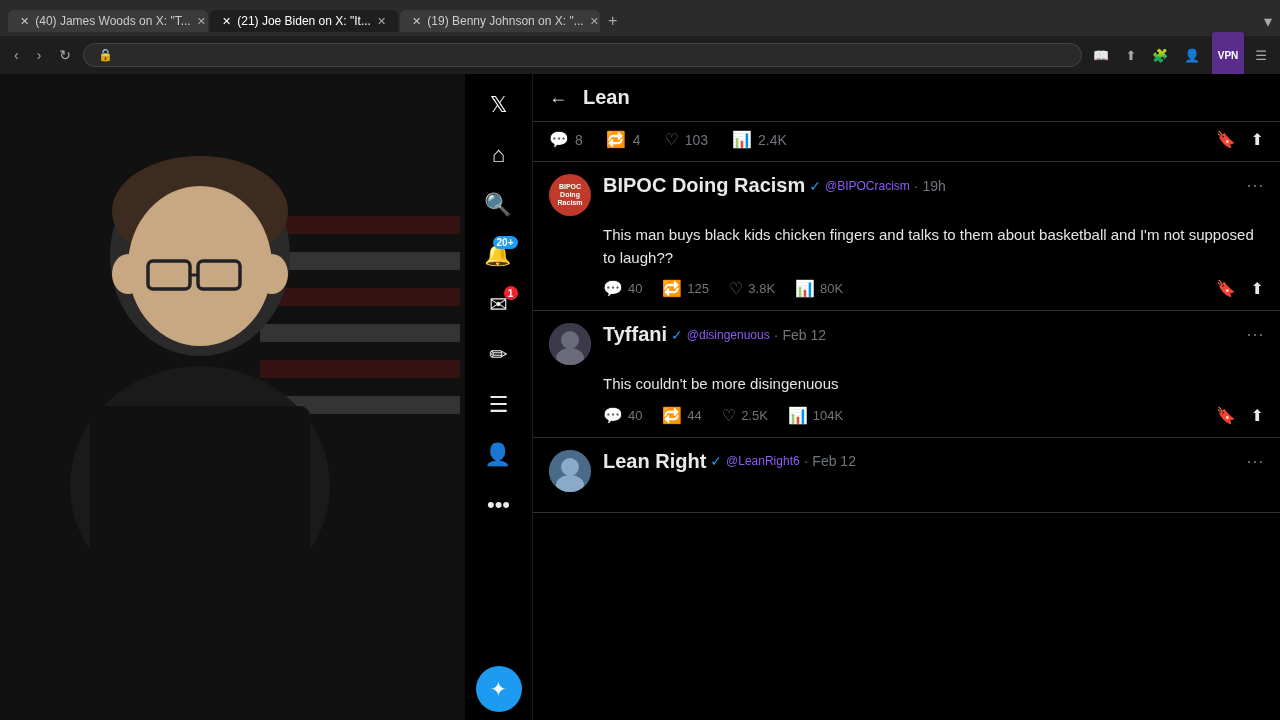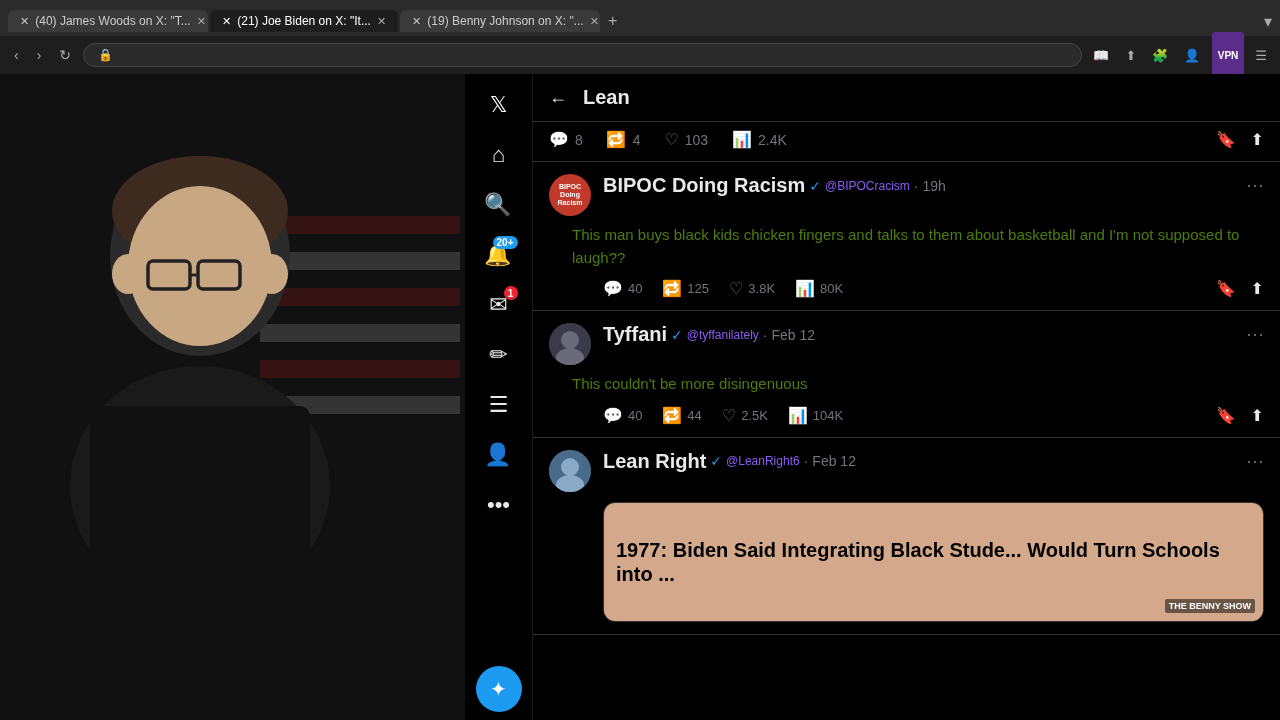--- a/index.html
+++ b/index.html
@@ -360,23 +360,23 @@
       font-size: 14px;
     }
     .more-btn {
       color: #71767b;
       font-size: 18px;
       cursor: pointer;
       margin-left: auto;
     }
     .tweet-text {
       font-size: 15px;
-      color: #4d7c0f;
+      color: #e5e5e5;
       line-height: 1.5;
-      margin-left: 23px;
+      margin-left: 54px;
     }
     .tweet-actions {
       display: flex;
       align-items: center;
       gap: 20px;
       margin-left: 54px;
       margin-top: 10px;
     }
     .action-btn {
       display: flex;
@@ -654,21 +654,21 @@
                 <rect width="42" height="42" fill="#3a3a4a"></rect>
                 <ellipse cx="21" cy="17" rx="9" ry="9" fill="#6a6a7a"></ellipse>
                 <ellipse cx="21" cy="35" rx="14" ry="10" fill="#6a6a7a"></ellipse>
               </svg>
             </div>
           </div>
           <div class="tweet-meta">
             <div class="tweet-author-line">
               <span class="author-name">Tyffani</span>
               <span class="verified-badge">✓</span>
-              <span class="author-handle">@tyffanilately</span>
+              <span class="author-handle">@disingenuous</span>
               <span class="tweet-time">·</span>
               <span class="tweet-time">Feb 12</span>
               <span class="more-btn">···</span>
             </div>
           </div>
         </div>
         <div class="tweet-text">This couldn't be more disingenuous</div>
         <div class="tweet-actions">
           <div class="action-btn">
             <span class="action-icon">💬</span>
@@ -709,23 +709,17 @@
               <span class="author-name">Lean Right</span>
               <span class="verified-badge">✓</span>
               <span class="author-handle">@LeanRight6</span>
               <span class="tweet-time">·</span>
               <span class="tweet-time">Feb 12</span>
               <span class="more-btn">···</span>
             </div>
           </div>
         </div>
 
-        <div class="tweet-image">
-          <div class="image-bg">
-            <div class="image-headline">1977: Biden Said Integrating Black Stude... Would Turn Schools into ...</div>
-          </div>
-          <div class="the-benny-watermark">THE BENNY SHOW</div>
-        </div>
       </div>
 
     </div>
   </div>
 </div>
 
 </body></html>

